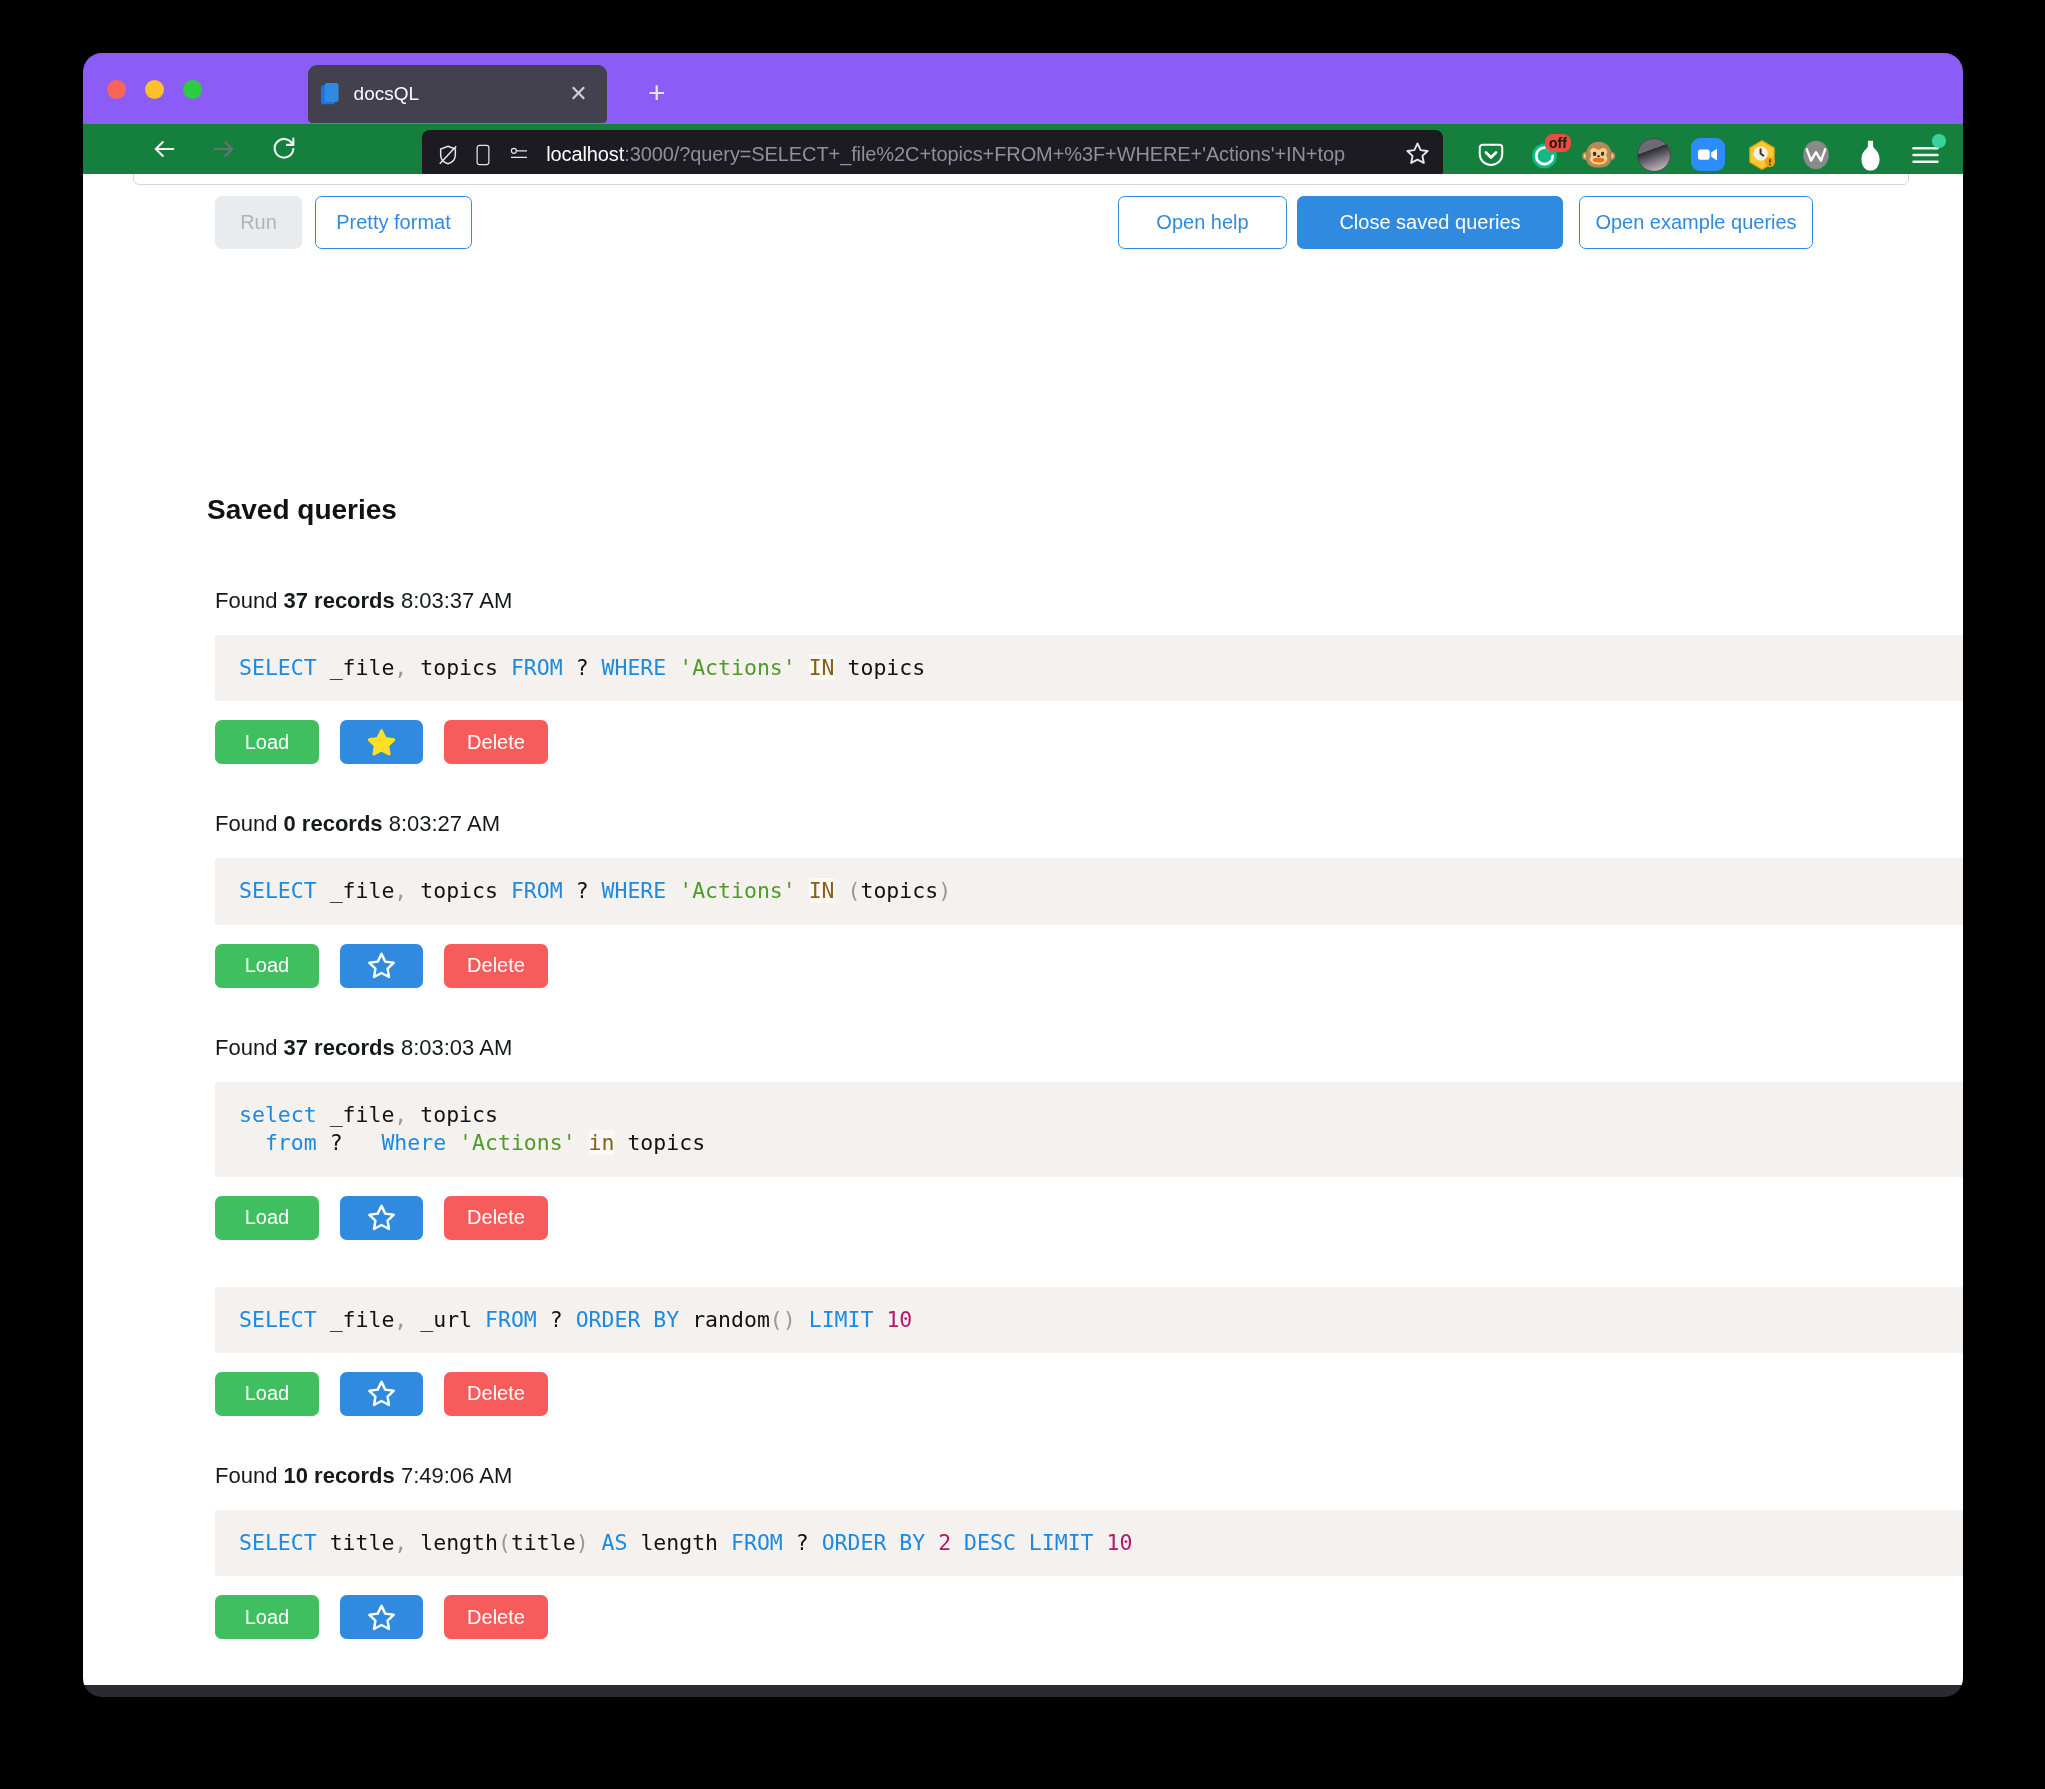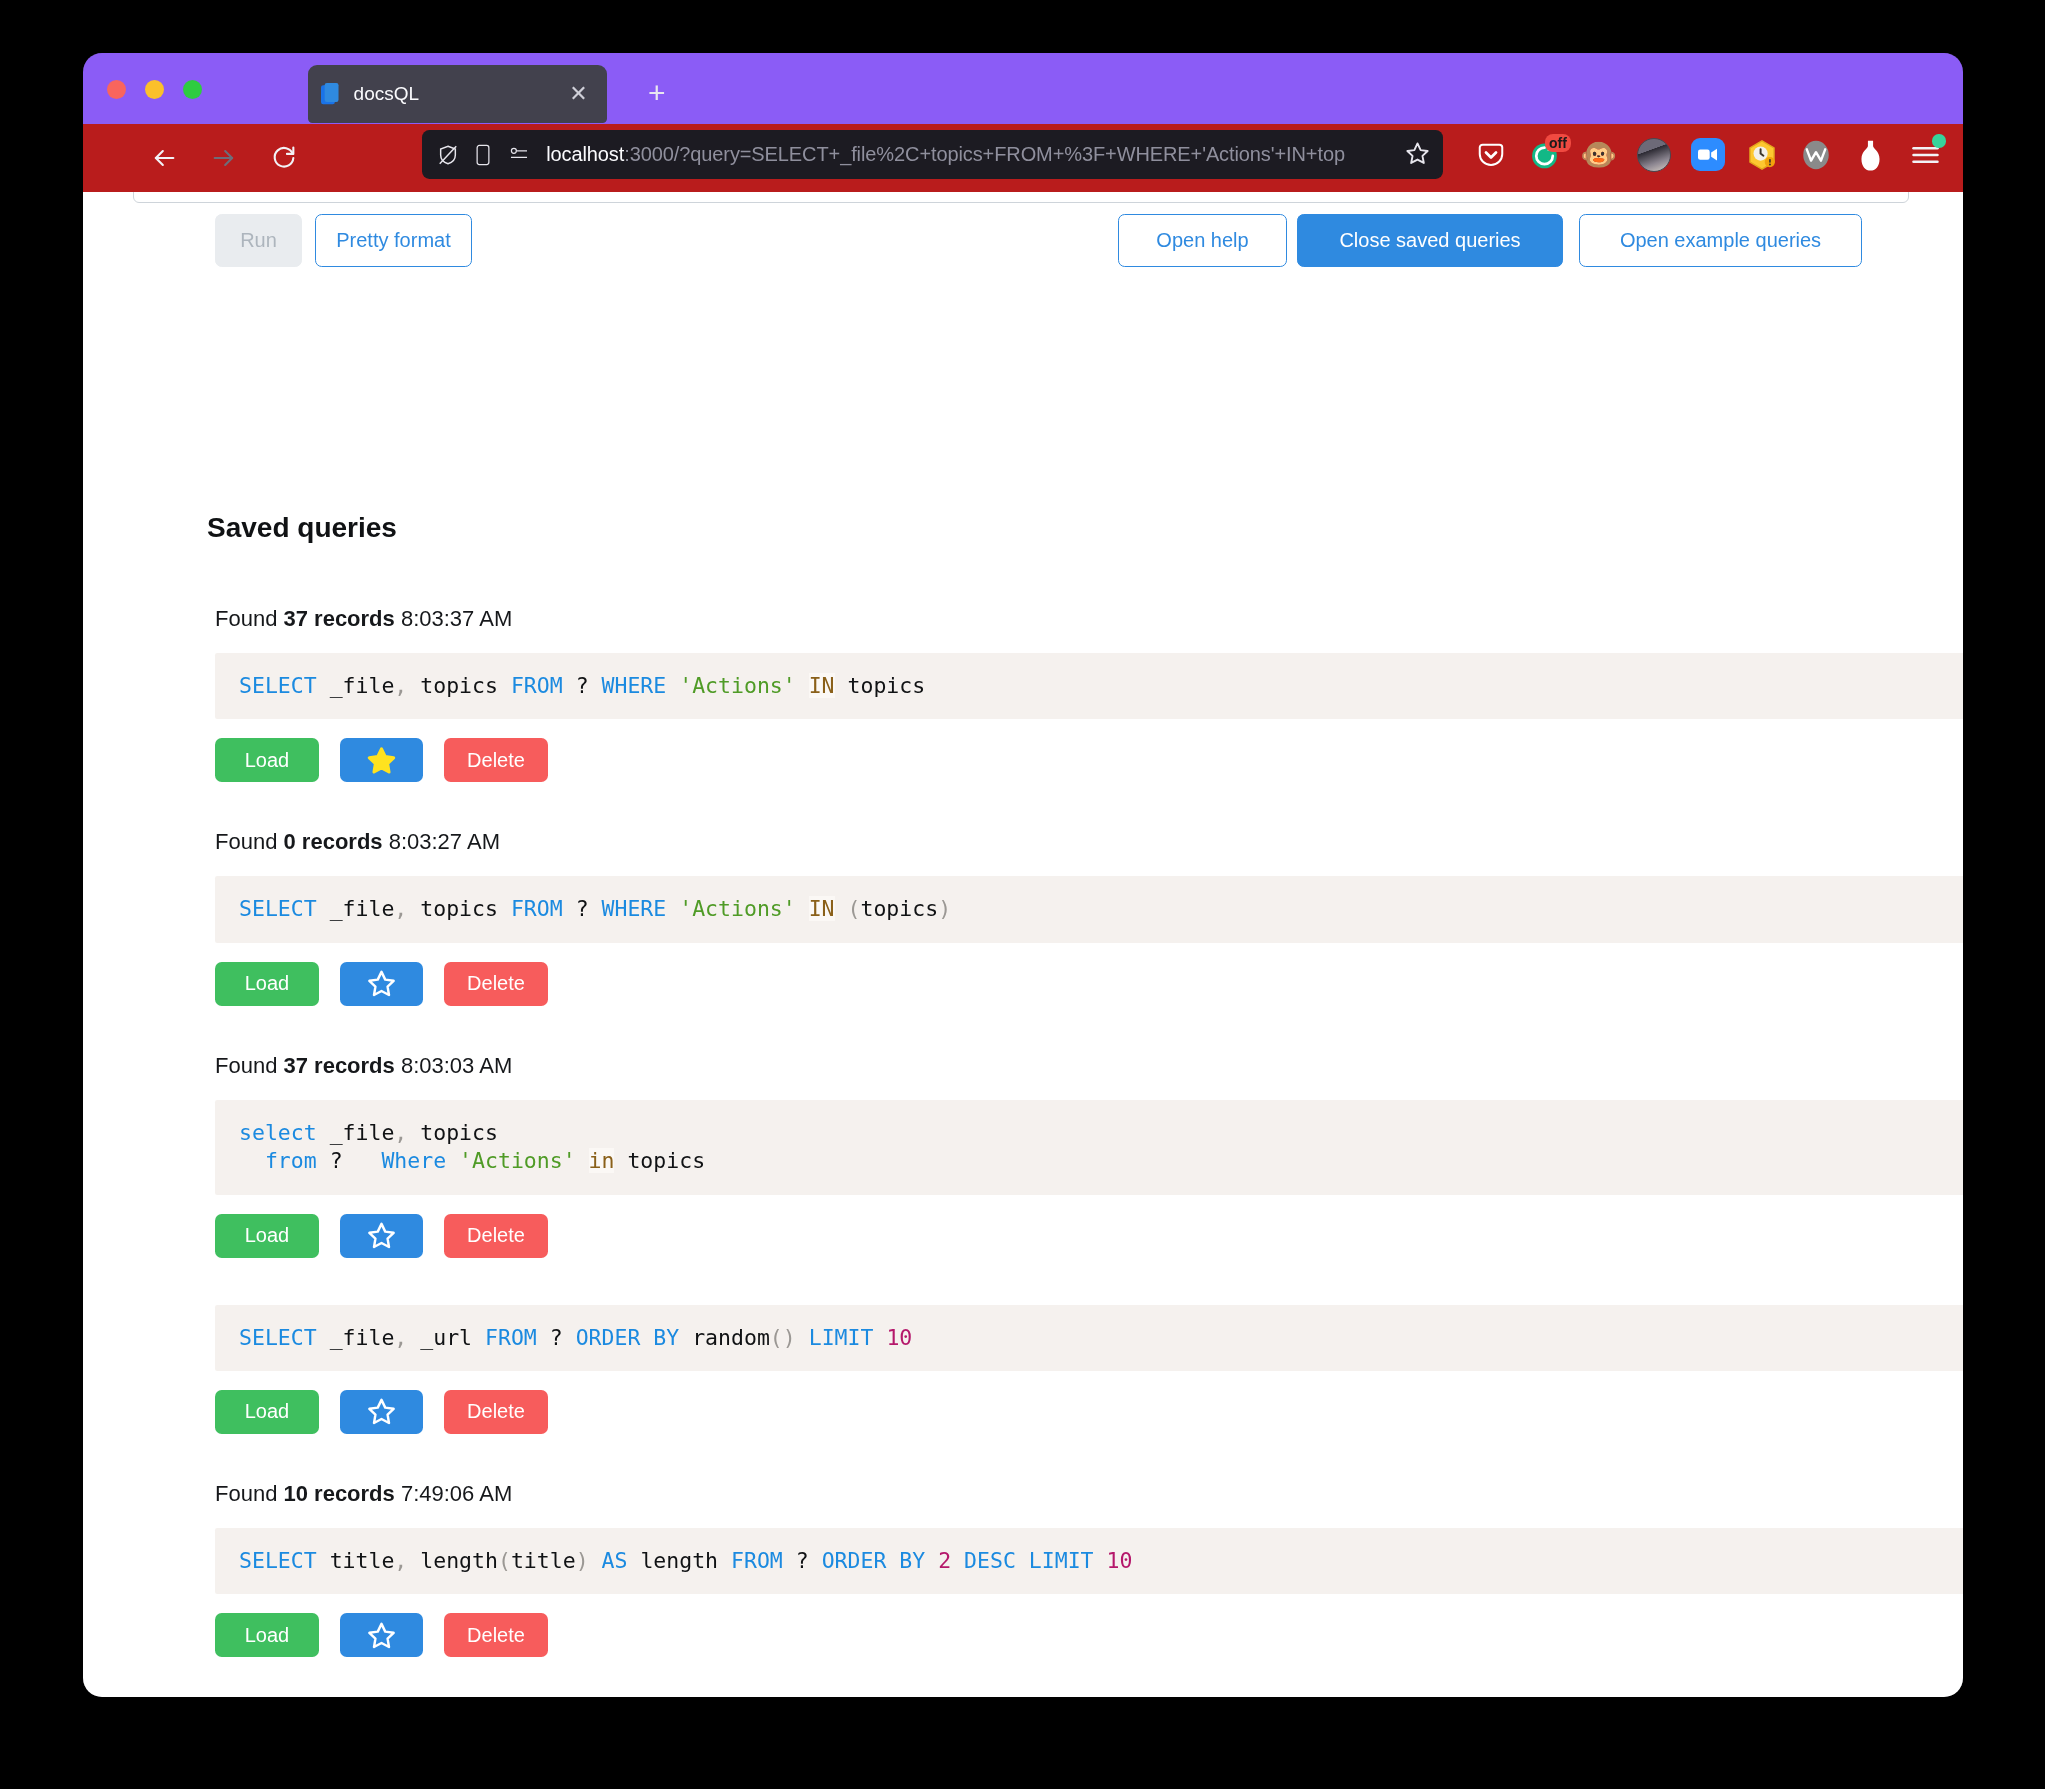--- a/index.html
+++ b/index.html
@@ -87,22 +87,22 @@
     top: 27px;
     color: #e8e6f0;
     font-size: 30px;
     line-height: 25px;
     font-weight: 300;
   }
 
   
   .navbar {
     position: relative;
-    height: 68px;
-    background: #b91c1c;
+    height: 50px;
+    background: #15803d;
     display: flex;
     align-items: center;
     padding-left: 35px;
   }
   .navbtn {
     width: 47px;
     height: 47px;
     margin-left: 13.3px;
     display: flex;
     align-items: center;
@@ -247,21 +247,21 @@
     color: #2f8ae0;
   }
   .btn-primary {
     background: #2f8ae0;
     border: 1.5px solid #2f8ae0;
     color: #ffffff;
   }
   .btn-pretty   { left: 232px;  width: 157px; }
   .btn-help     { left: 1035px; width: 169px; }
   .btn-close-sq { left: 1214px; width: 266px; }
-  .btn-examples { left: 1496px; width: 283px; }
+  .btn-examples { left: 1496px; width: 234px; }
 
   
   .content {
     position: absolute;
     left: 0;
     top: 0;
     width: 100%;
   }
   .page-title {
     position: absolute;

